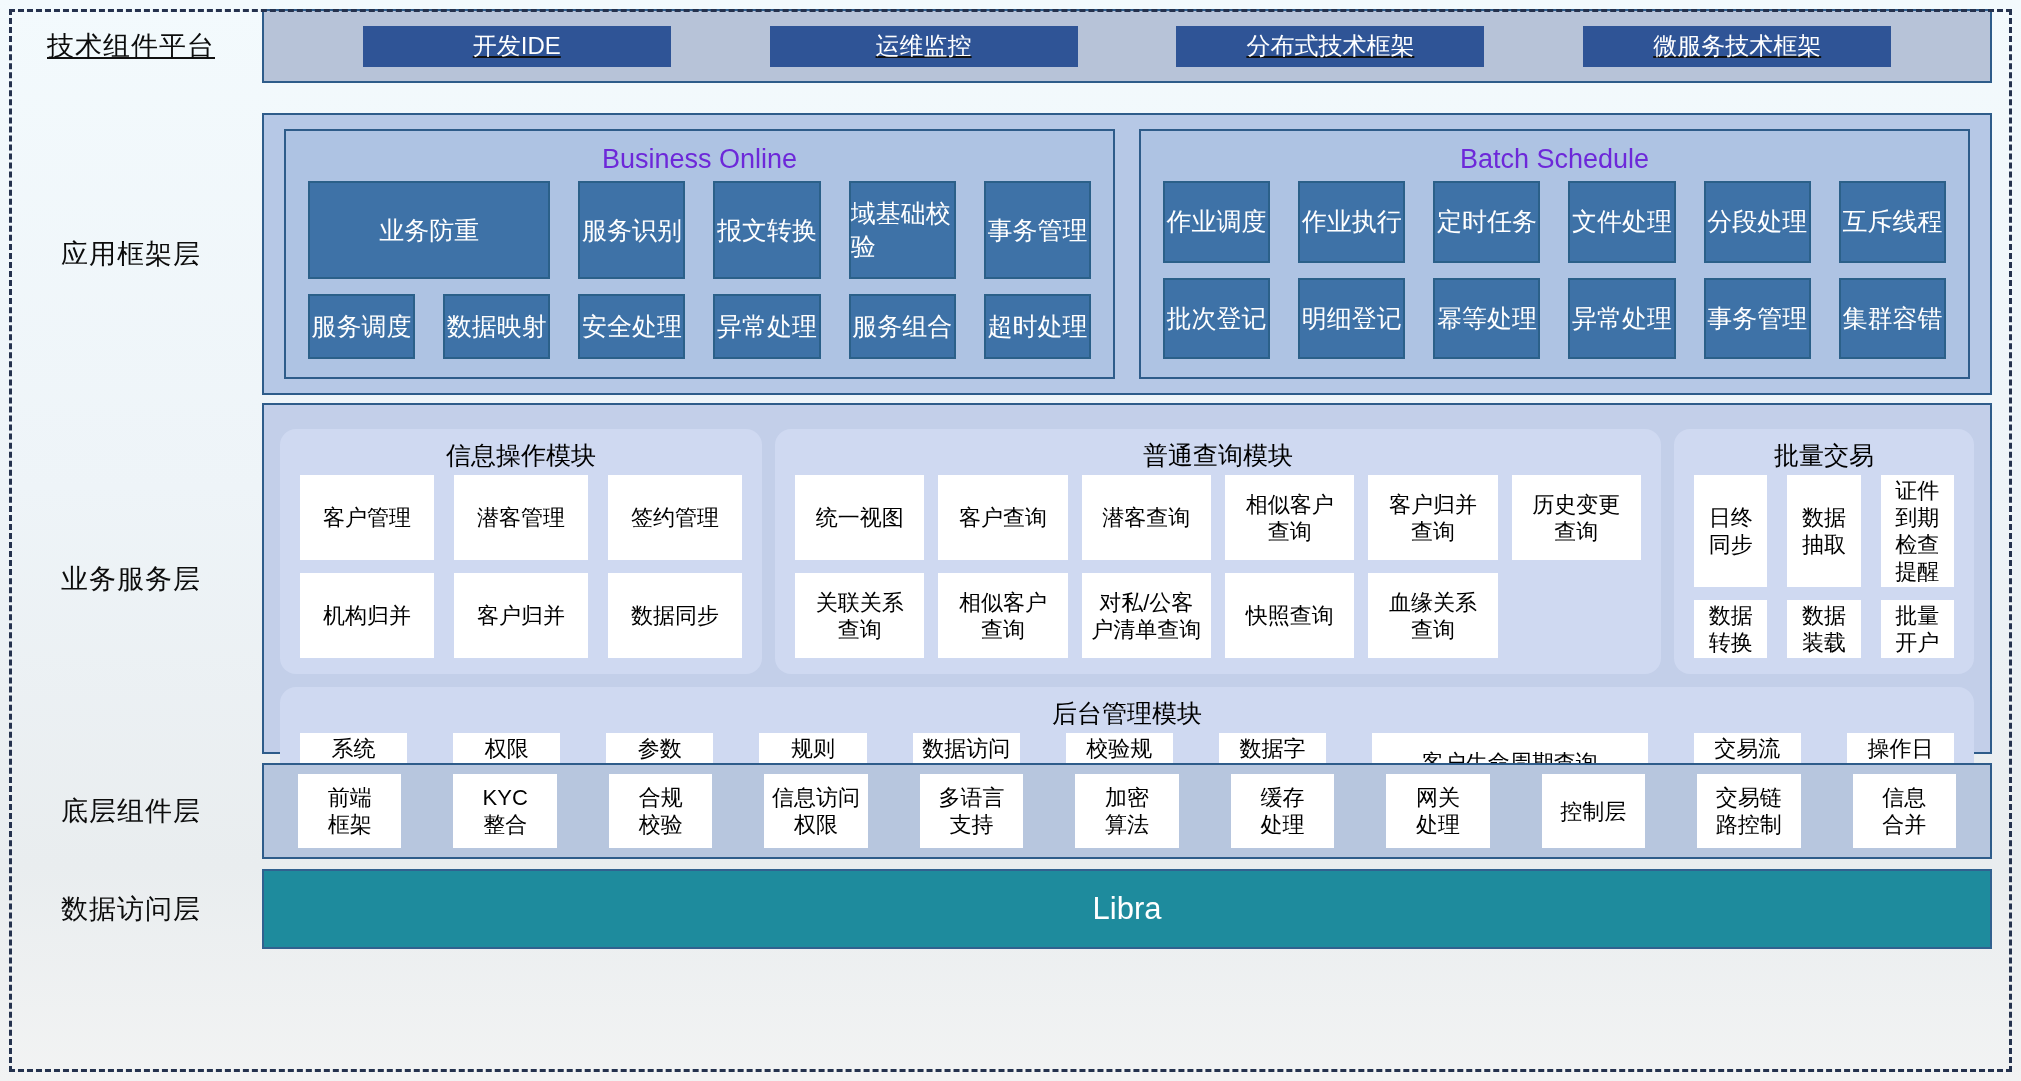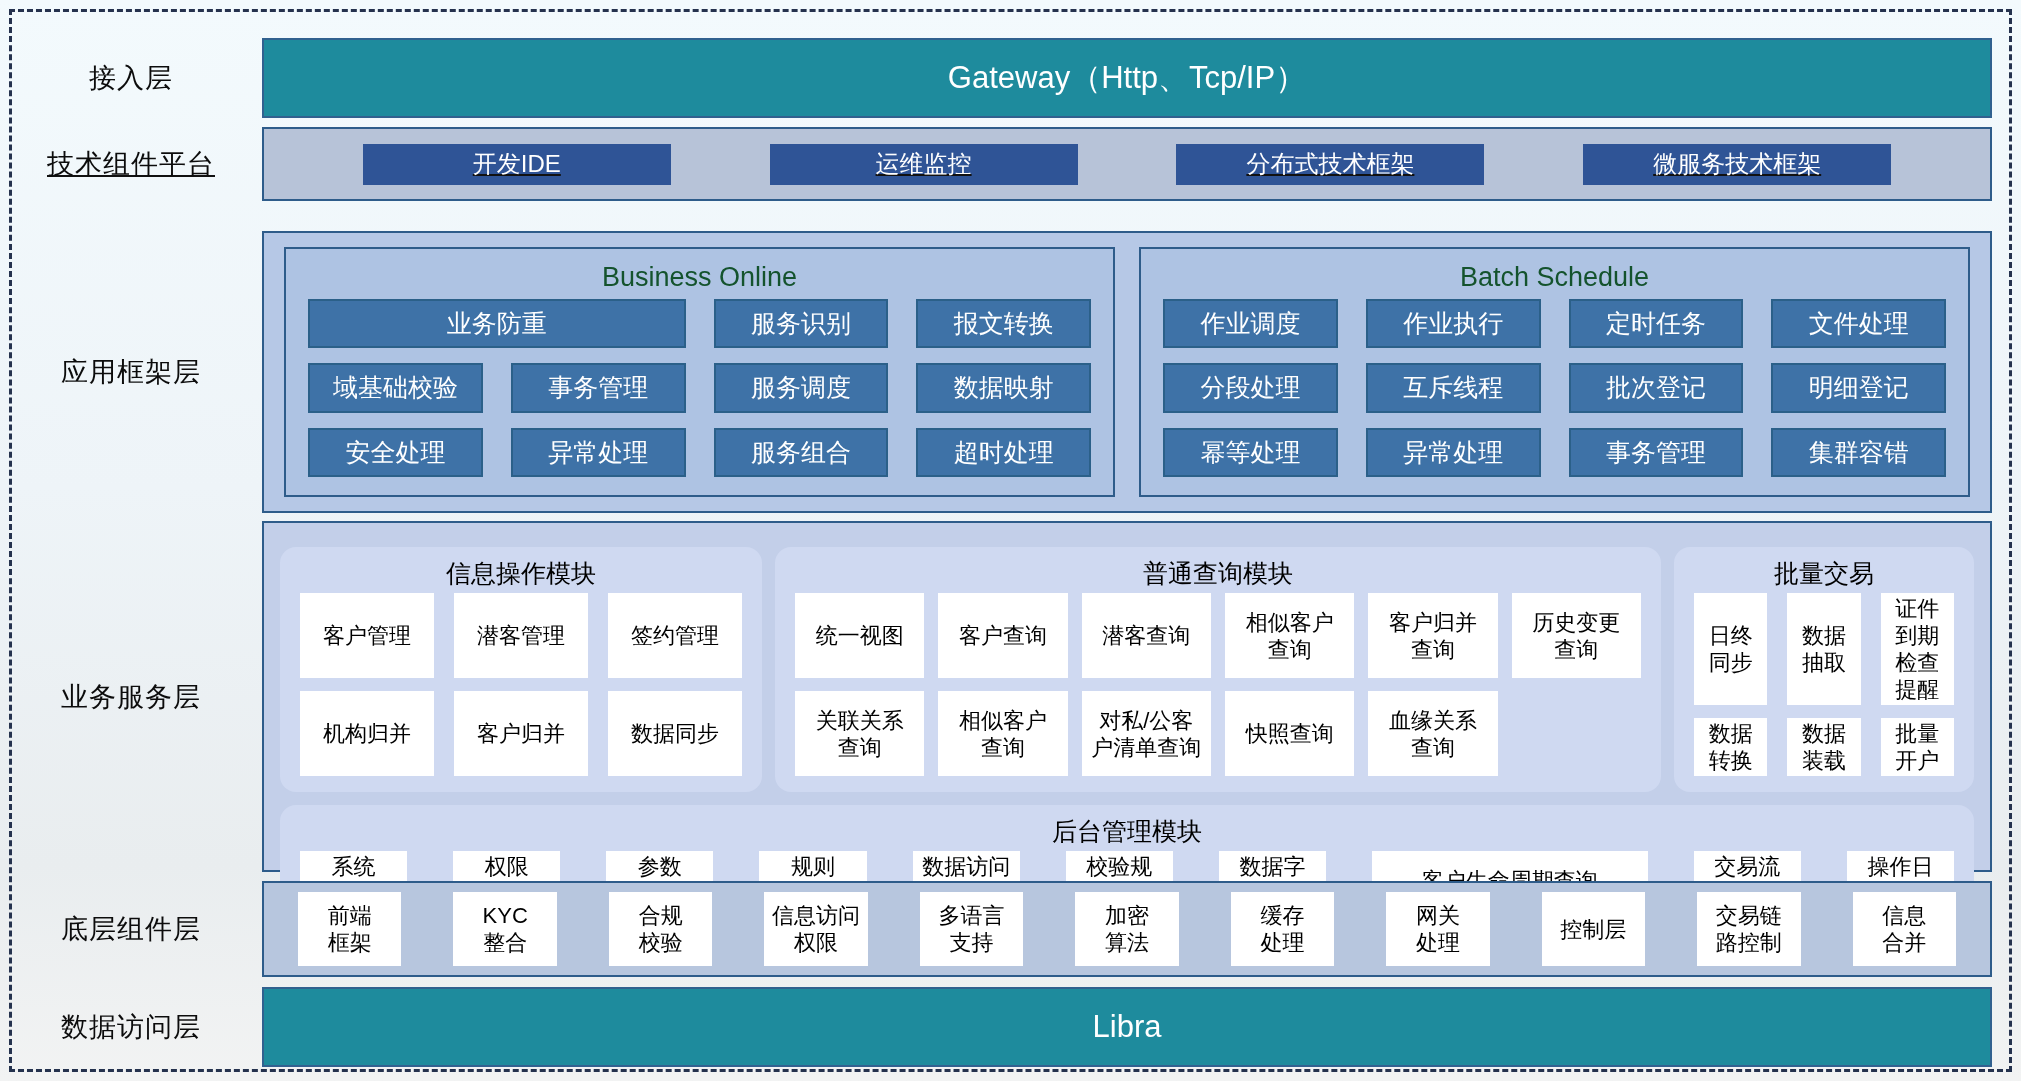--- a/index.html
+++ b/index.html
@@ -40,23 +40,23 @@
 
   
   .fw-box {
     height:100%; background:#b6c8e6; border:2px solid #2e5c8a; box-sizing:border-box;
     display:flex; gap:24px; padding:14px 20px;
   }
   .fw-sub {
     flex:1; background:#aec3e3; border:2px solid #2e5c8a; box-sizing:border-box;
     padding:6px 22px 18px; display:flex; flex-direction:column;
   }
-  .fw-title { text-align:center; font-size:27px; color:#14532d; height:44px; line-height:44px; }
+  .fw-title { text-align:center; font-size:27px; color:#6d28d9; height:44px; line-height:44px; }
   .fw-grid {
-    flex:1; display:grid; grid-template-columns:repeat(4,1fr);
+    flex:1; display:grid; grid-template-columns:repeat(6,1fr);
     column-gap:28px; row-gap:15px;
   }
   .fw-btn {
     background:#3e72a7; border:2px solid #2b6089; box-sizing:border-box;
     color:#fff; font-size:25px; display:flex; align-items:center; justify-content:center;
   }
   .span2 { grid-column:span 2; }
 
   
   .svc-box {
@@ -98,26 +98,20 @@
   .row-fw       { margin-top:30px; height:282px; }
   .row-svc      { margin-top:8px;  height:351px; }
   .row-base     { margin-top:9px;  height:96px; }
   .row-data     { margin-top:10px; height:80px; }
 </style>
 </head>
 <body>
 
 <div class="stack">
 
-  <div class="layer-row row-access">
-    <div class="layer-label">接入层</div>
-    <div class="layer-content">
-      <div class="teal-bar">Gateway（Http、Tcp/IP）</div>
-    </div>
-  </div>
 
   <div class="layer-row row-tech">
     <div class="layer-label">技术组件平台</div>
     <div class="layer-content">
       <div class="tech-box">
         <div class="tech-btn">开发IDE</div>
         <div class="tech-btn">运维监控</div>
         <div class="tech-btn">分布式技术框架</div>
         <div class="tech-btn">微服务技术框架</div>
       </div>

